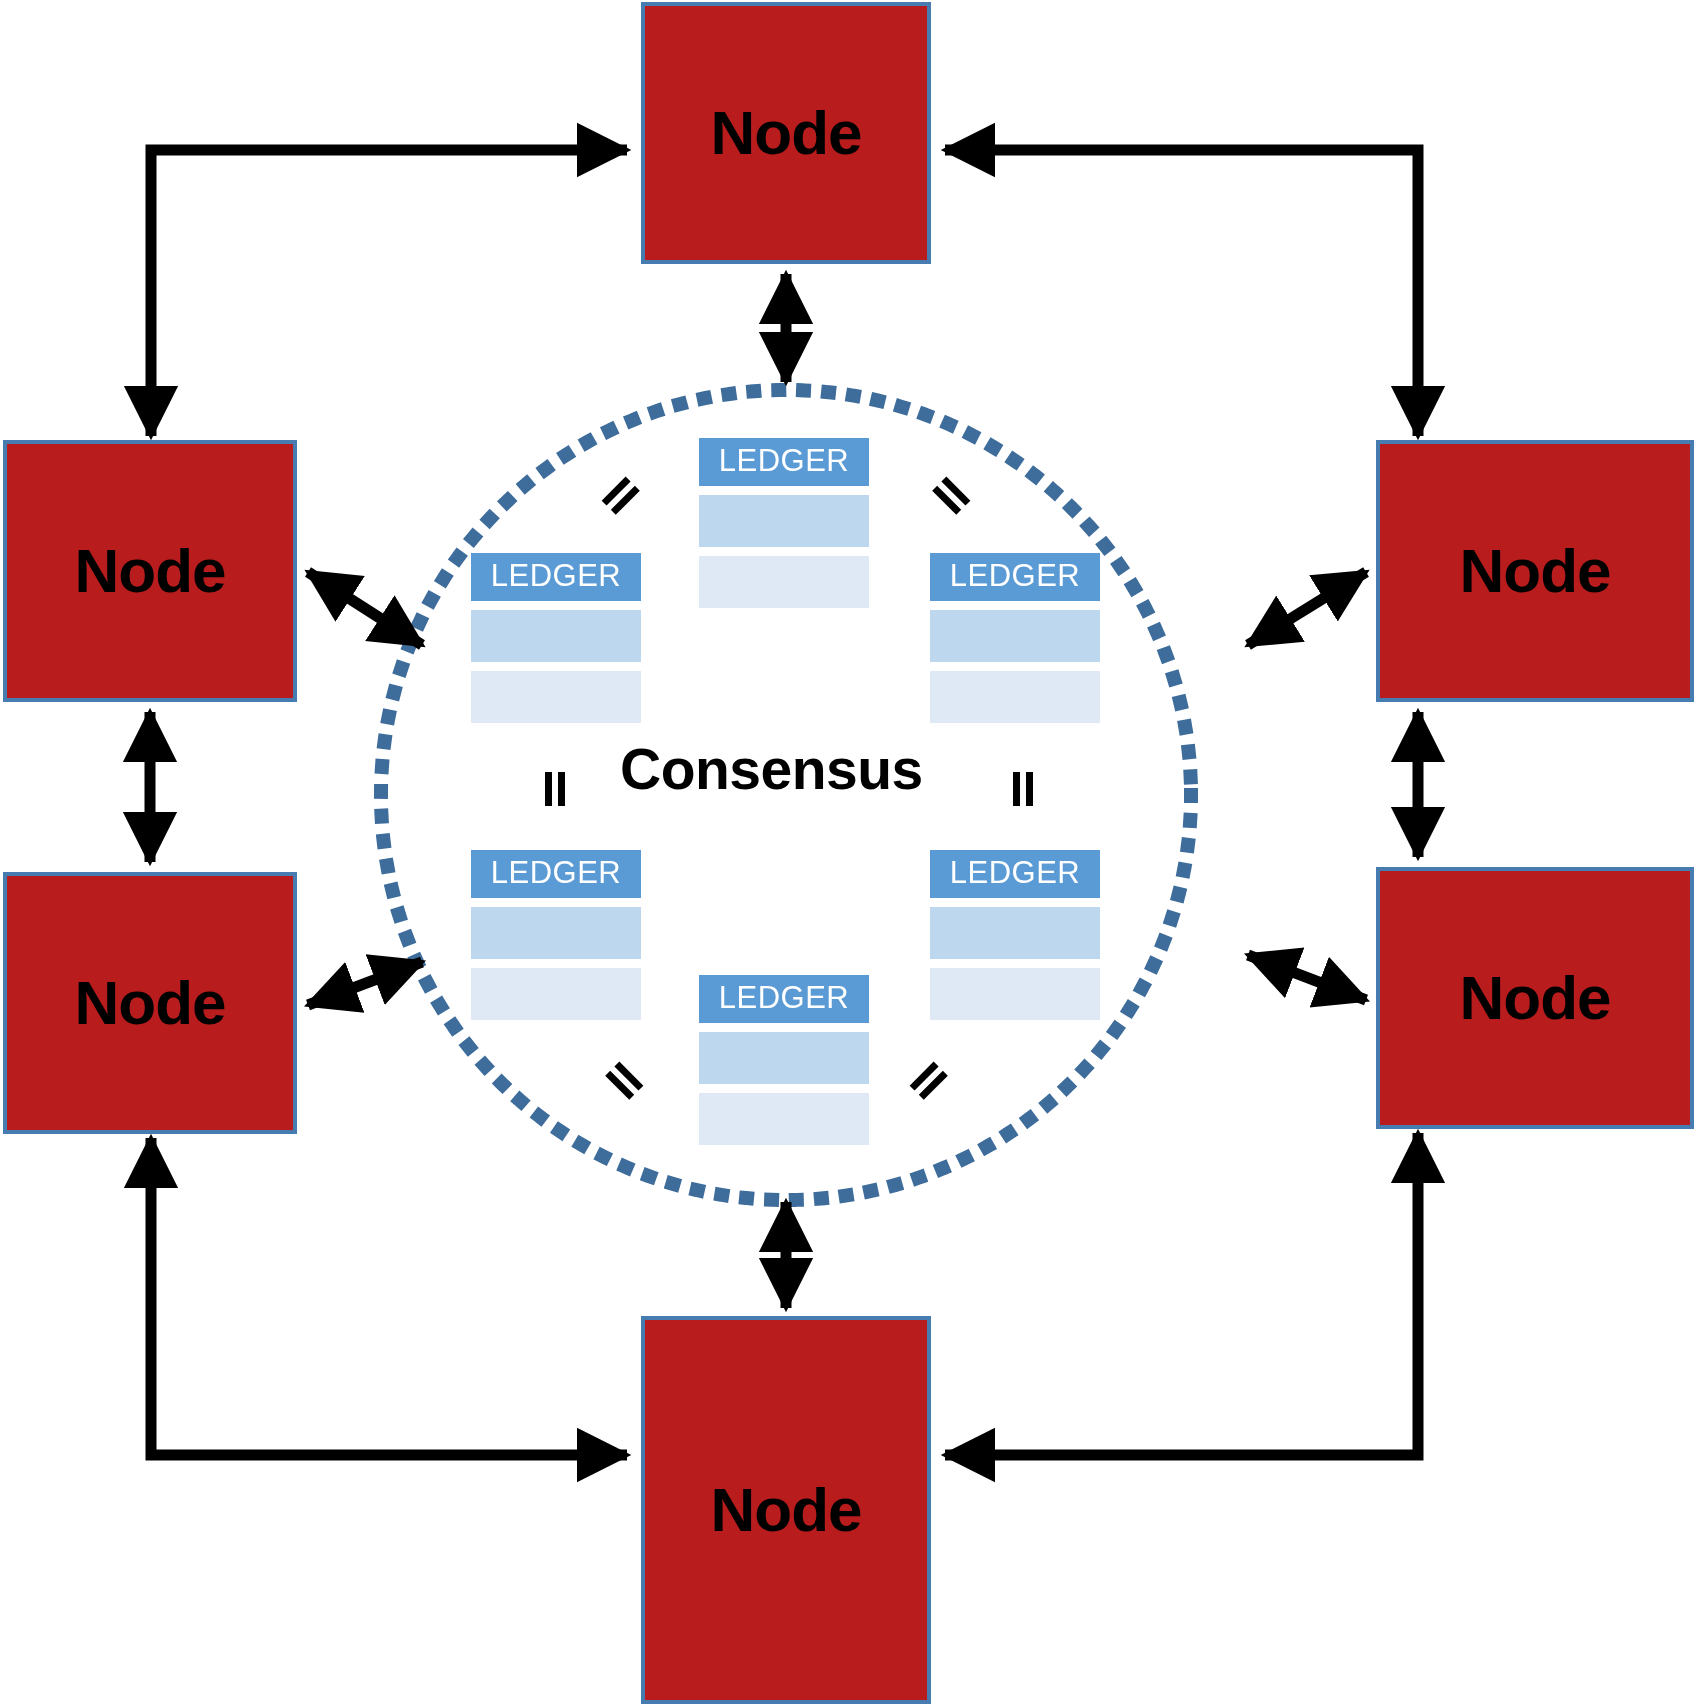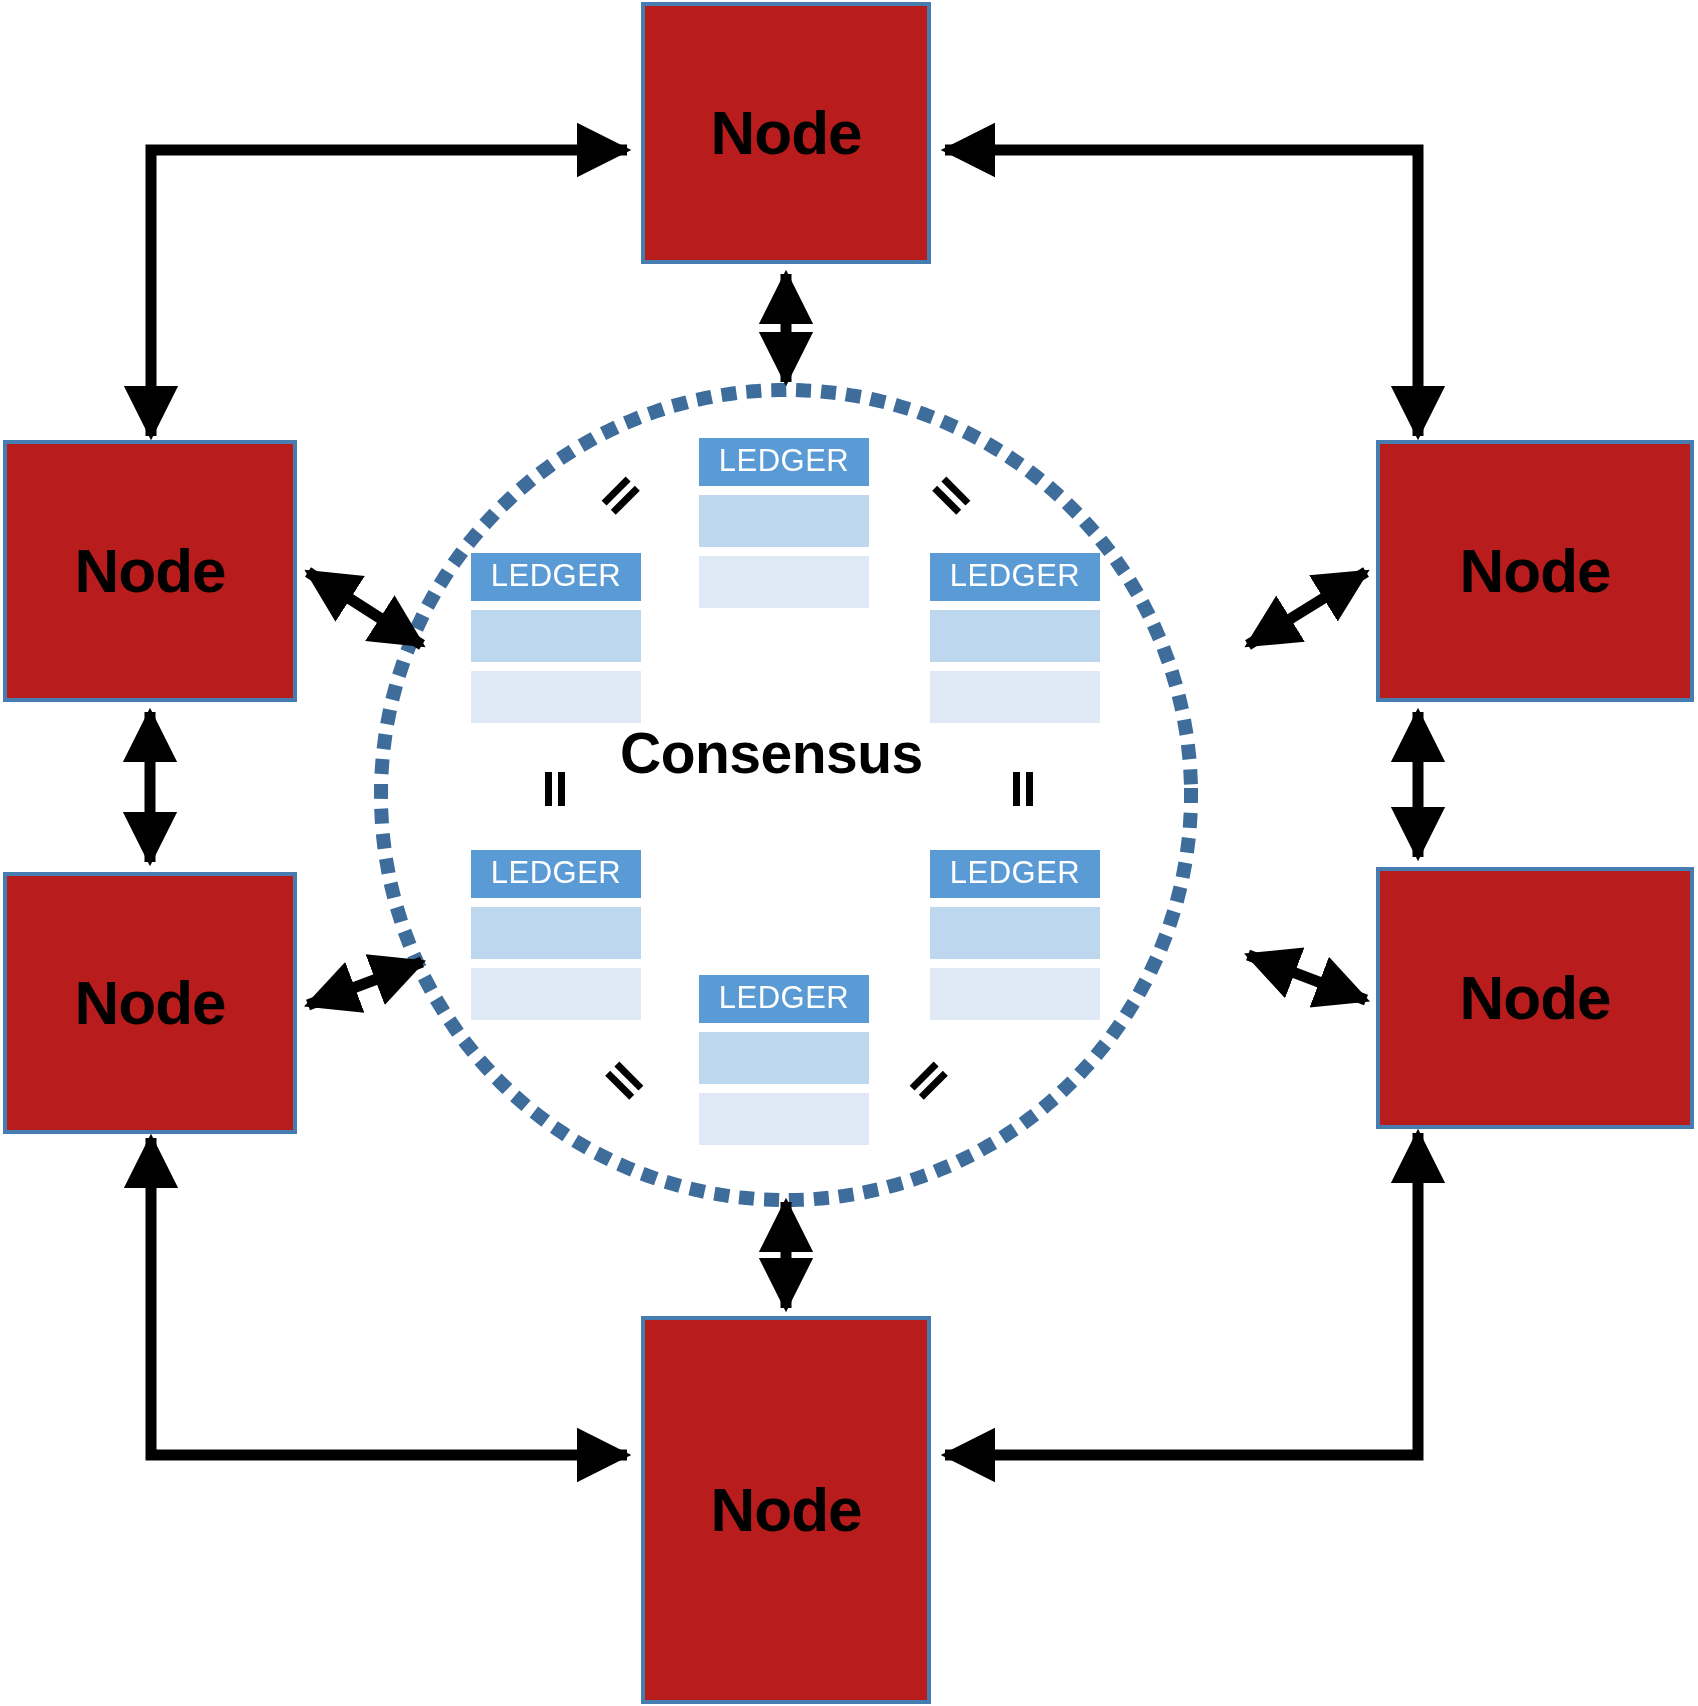--- a/index.html
+++ b/index.html
@@ -222,15 +222,15 @@
   </div>
   <div class="eq" style="left:608px; top:1063px; transform:rotate(45deg);">
     <i class="a"></i>
       <i class="b"></i>
   </div>
   <div class="eq" style="left:911px; top:1063px; transform:rotate(-45deg);">
     <i class="a"></i>
       <i class="b"></i>
   </div>
 
-  <div class="consensus-label" style="left:620px; top:720px;">Consensus</div>
+  <div class="consensus-label" style="left:620px; top:736px;">Consensus</div>
 
 </div>
 
 </body></html>

